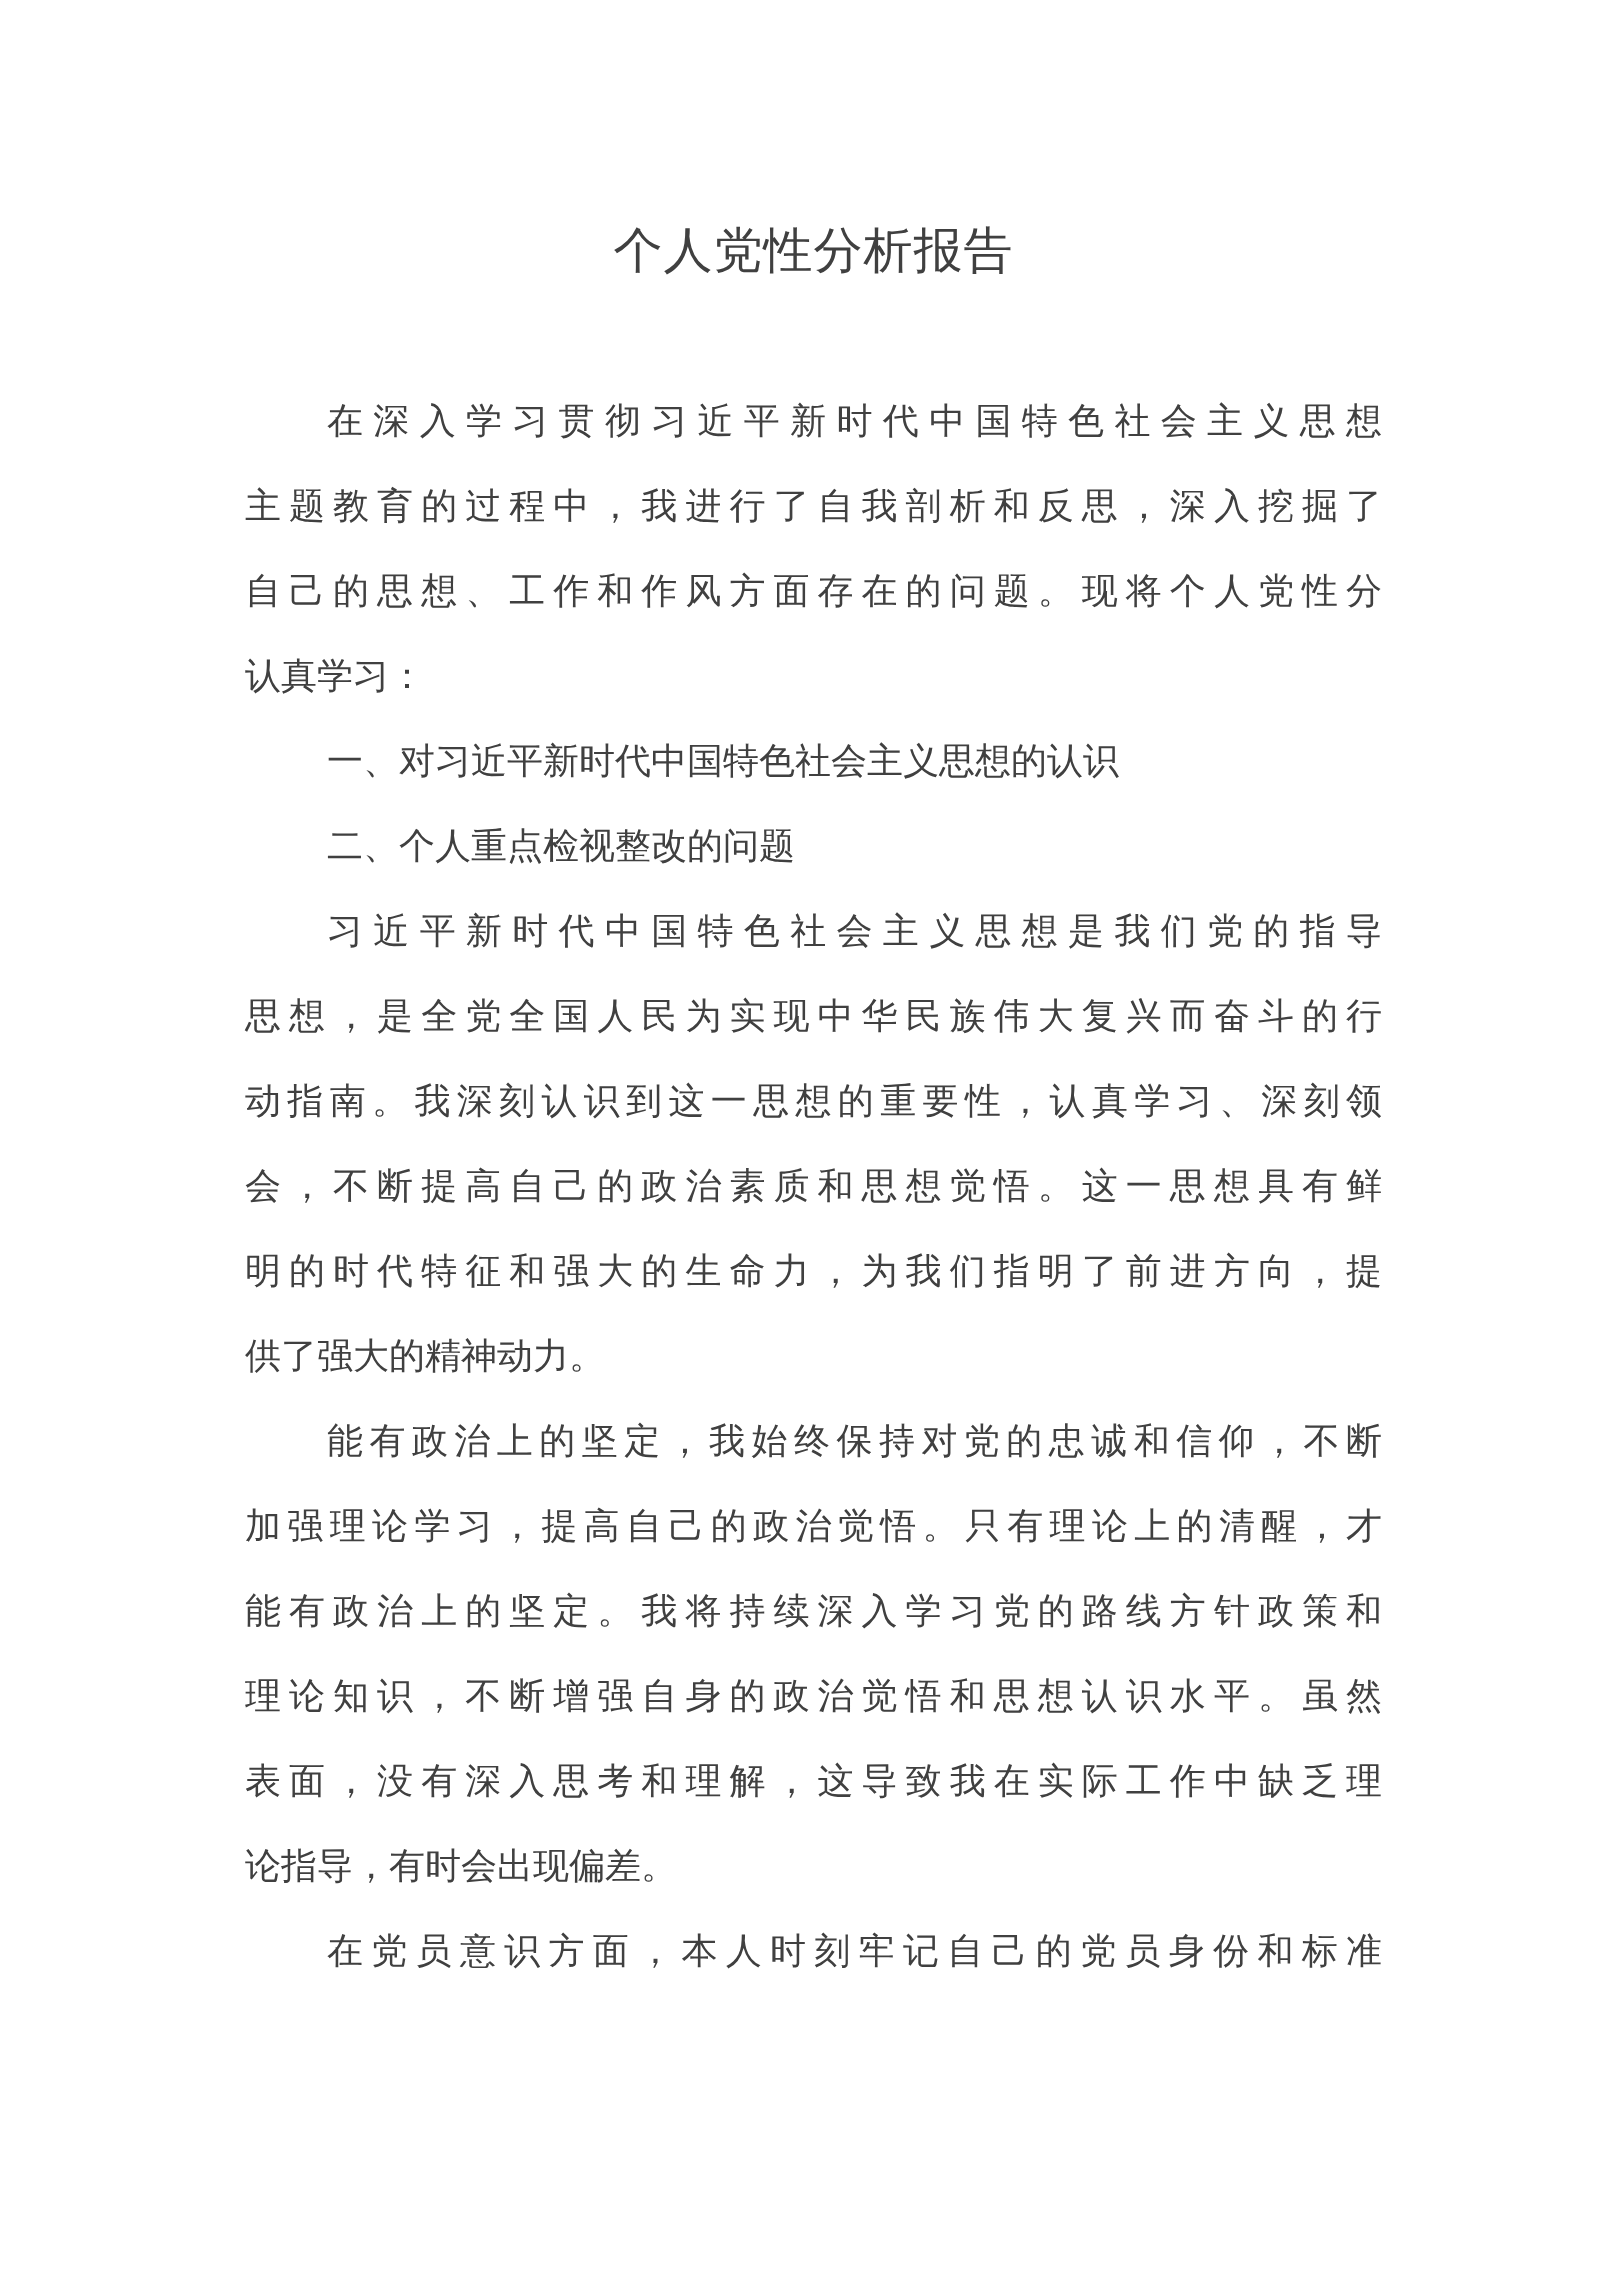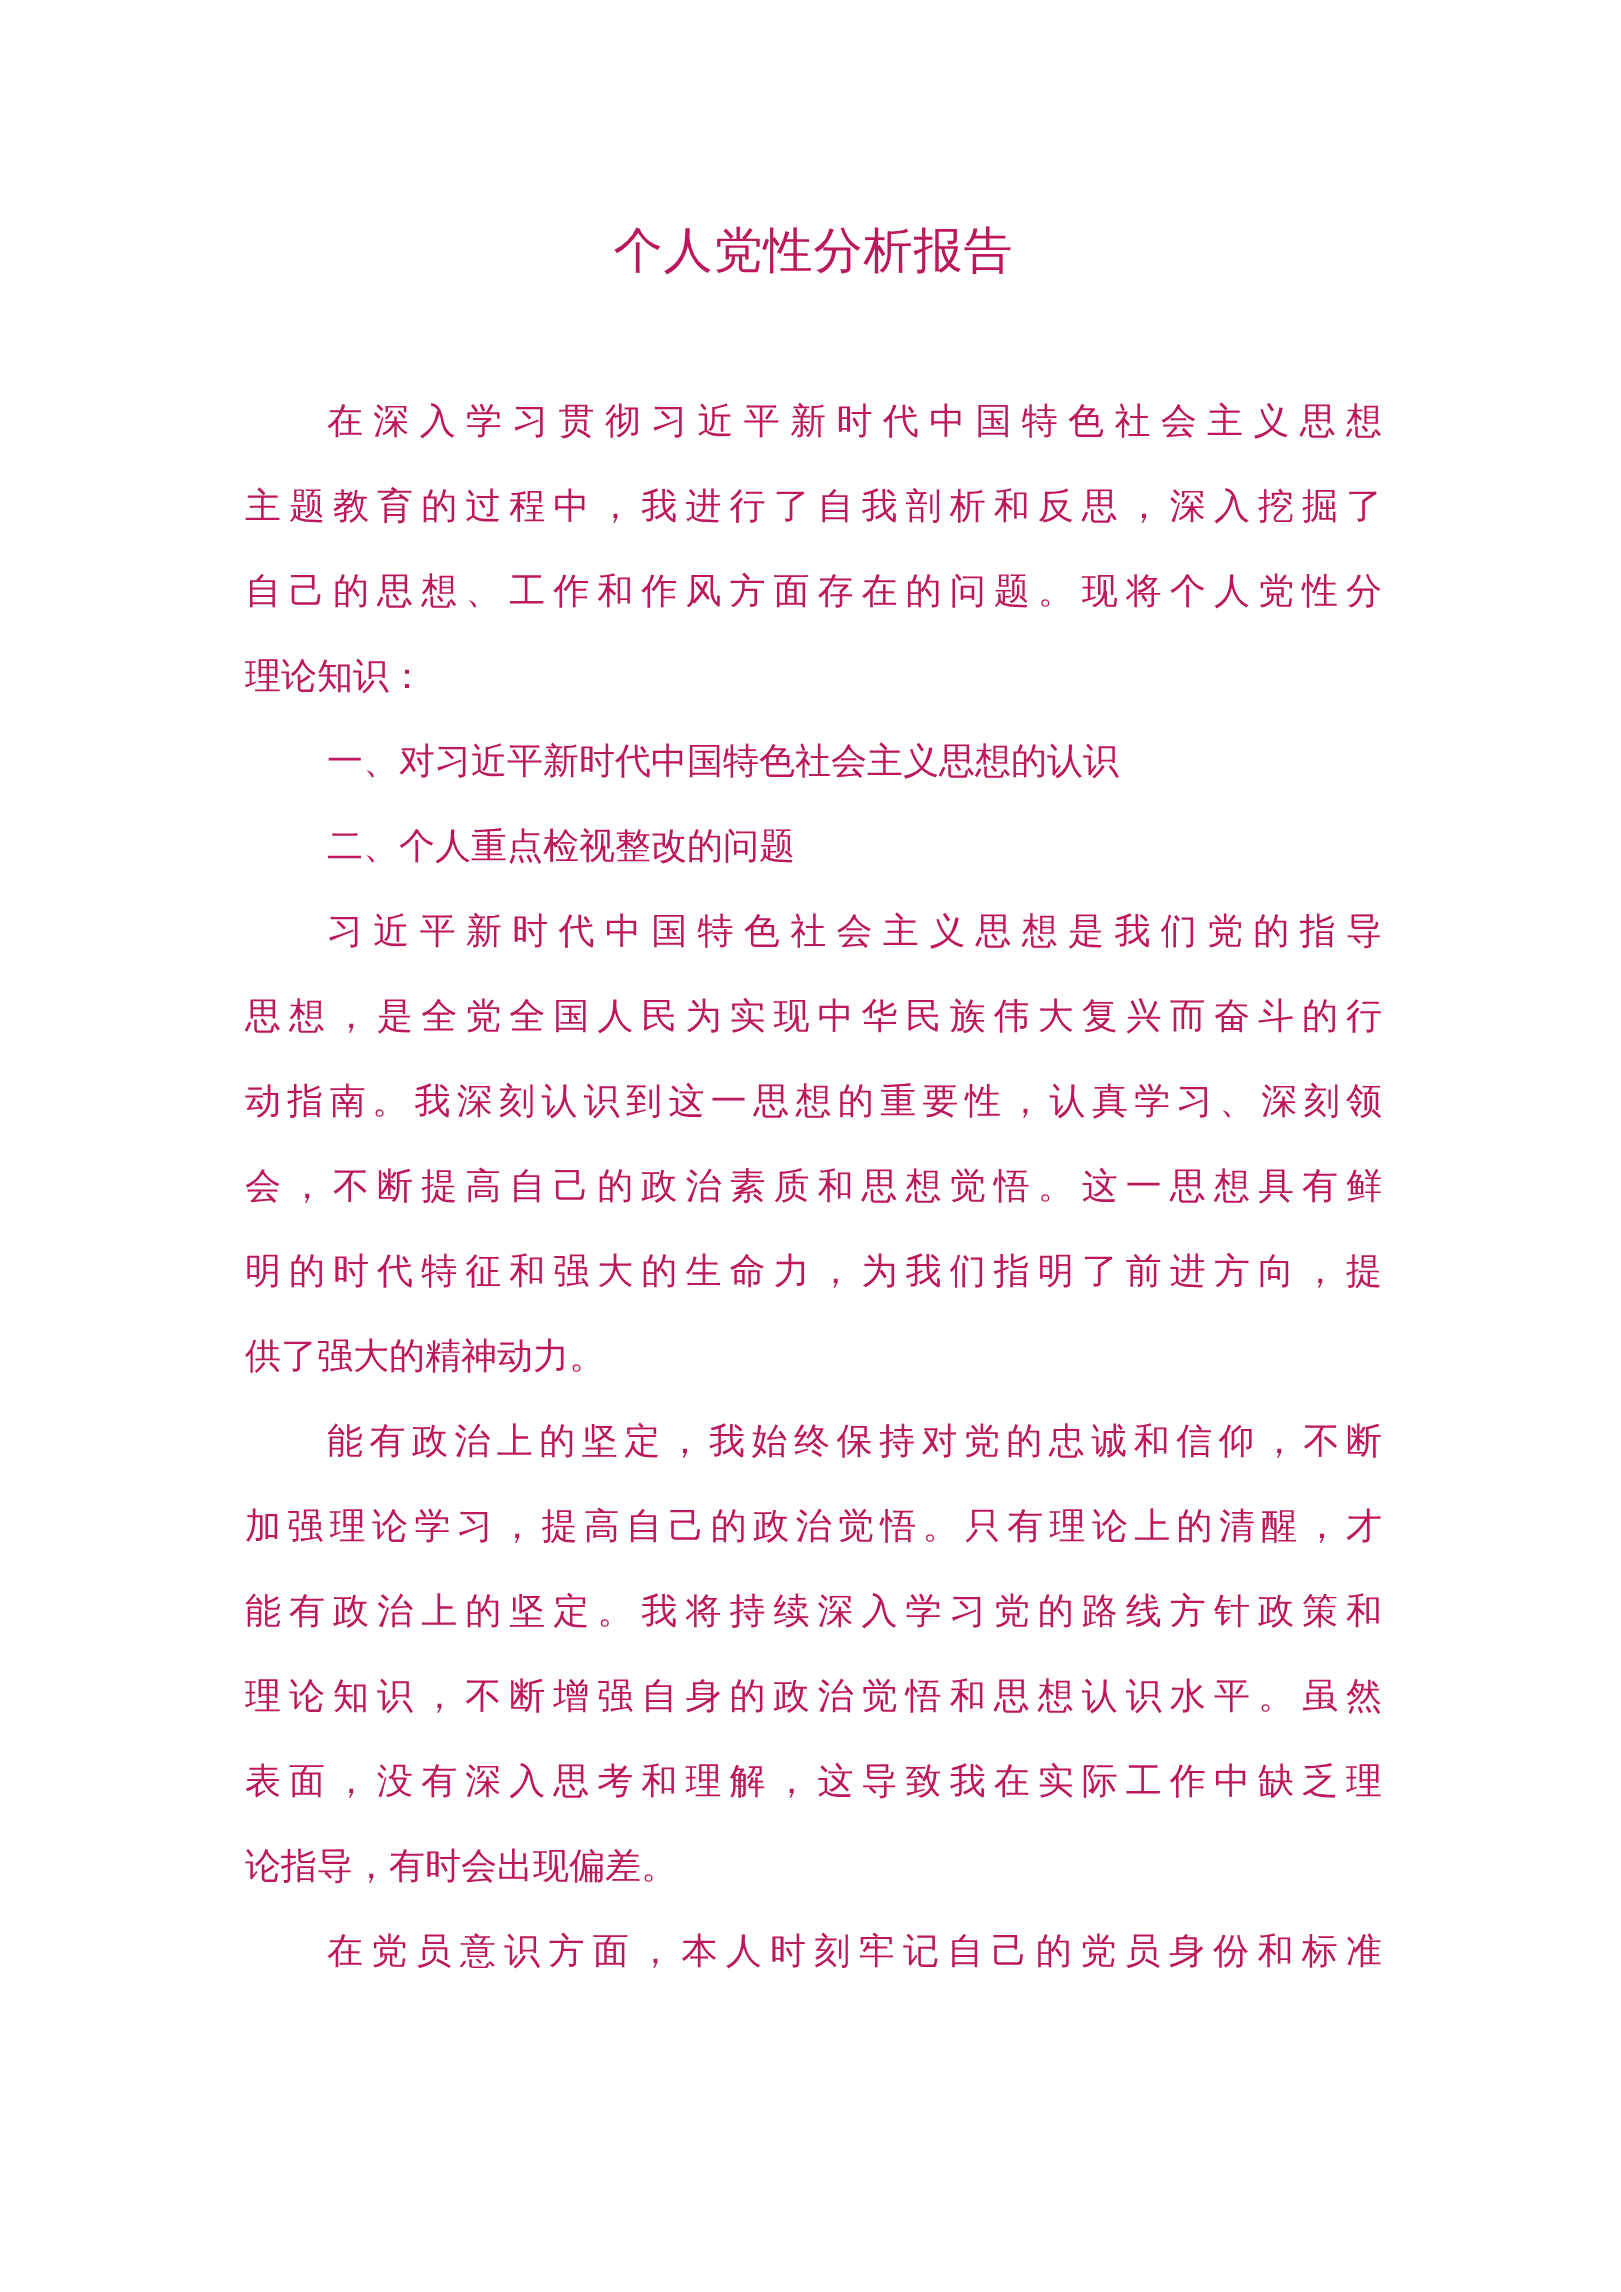--- a/index.html
+++ b/index.html
@@ -5,21 +5,21 @@
   html, body {
     margin: 0;
     padding: 0;
     background: #ffffff;
   }
   .page {
     position: relative;
     width: 1621px;
     height: 2293px;
     background: #ffffff;
-    color: #be185d;
+    color: #404040;
     font-family: "Liberation Sans", sans-serif;
     overflow: hidden;
   }
   .content {
     position: absolute;
     left: 245px;
     top: 208px;
     width: 1137px;
   }
   .doc-title {
@@ -52,21 +52,21 @@
 <body>
 
 <div class="page">
   <div class="content">
     <h1 class="doc-title">个人党性分析报告</h1>
     <div class="doc-body">
         <div class="block">
           <div class="line indent justify">在深入学习贯彻习近平新时代中国特色社会主义思想</div>
           <div class="line justify">主题教育的过程中，我进行了自我剖析和反思，深入挖掘了</div>
           <div class="line justify">自己的思想、工作和作风方面存在的问题。现将个人党性分</div>
-          <div class="line">理论知识：</div>
+          <div class="line">认真学习：</div>
         </div>
         <div class="block">
           <div class="line indent">一、对习近平新时代中国特色社会主义思想的认识</div>
         </div>
         <div class="block">
           <div class="line indent">二、个人重点检视整改的问题</div>
         </div>
         <div class="block">
           <div class="line indent justify">习近平新时代中国特色社会主义思想是我们党的指导</div>
           <div class="line justify">思想，是全党全国人民为实现中华民族伟大复兴而奋斗的行</div>

